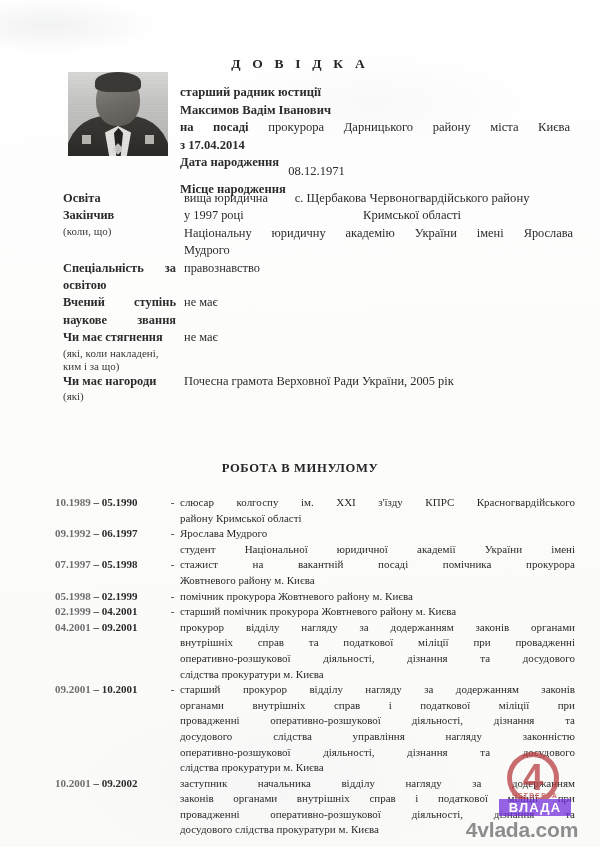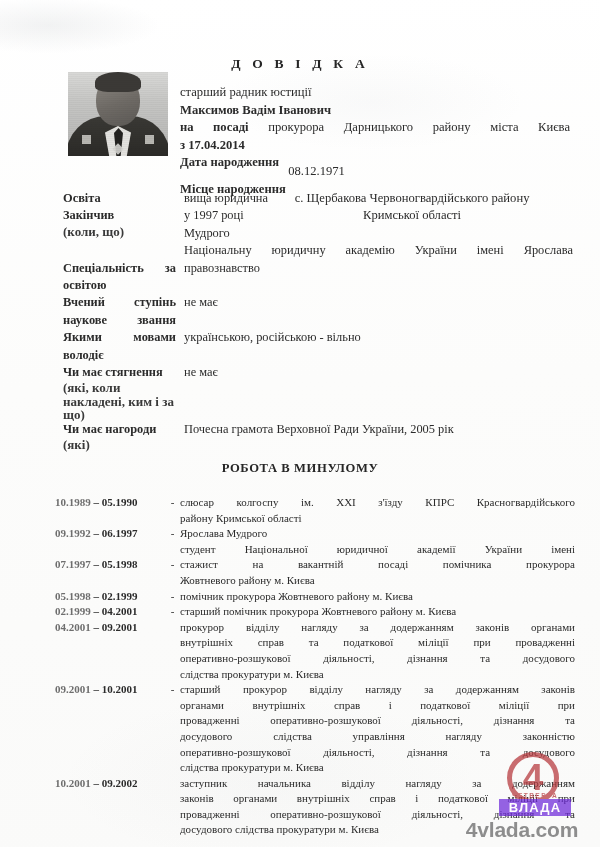--- a/index.html
+++ b/index.html
@@ -151,21 +151,21 @@
   
   .header-block {
     position: absolute;
     left: 180px;
     top: 84px;
     width: 390px;
     font-size: 12.6px;
     line-height: 17.5px;
   }
   .header-block .line { white-space: nowrap; }
-  .header-block .rank { font-weight: normal; }
+  .header-block .rank { font-weight: bold; }
   .header-block .name { font-weight: bold; }
   .hb-just {
     text-align: justify;
     text-align-last: justify;
     white-space: normal;
   }
   .hb-just b { font-weight: bold; font-family: Liberation Serif, serif; }
   .header-block .since { font-weight: bold; }
 
   .kv {
@@ -204,22 +204,22 @@
   }
   .info .label .main {
     display: block;
     font-weight: bold;
     text-align: justify;
     text-align-last: justify;
   }
   .info .label .main.plain { text-align-last: left; }
   .info .label .sub {
     display: block;
-    font-weight: bold;
-    font-size: 13px;
+    font-weight: normal;
+    font-size: 11px;
     line-height: 13.2px;
     color: #3a3a3a;
   }
   .info .value {
     flex: 1 1 auto;
     margin-left: 8px;
     line-height: 17.4px;
     text-align: justify;
   }
   .info .value .ln { display: block; }
@@ -396,46 +396,38 @@
             <span class="ln">вища юридична</span>
           </div>
         </div>
         <div class="row">
           <div class="label">
             <span class="main plain">Закінчив</span>
             <span class="sub">(коли, що)</span>
           </div>
           <div class="value">
             <span class="ln">у 1997 році</span>
+            <span class="ln just">Національну юридичну академію України імені Ярослава</span>
             <span class="ln">Мудрого</span>
-            <span class="ln just">Національну юридичну академію України імені Ярослава</span>
           </div>
         </div>
         <div class="row">
           <div class="label">
             <span class="main">Спеціальність за освітою</span>
           </div>
           <div class="value">
             <span class="ln">правознавство</span>
           </div>
         </div>
         <div class="row">
           <div class="label">
             <span class="main">Вчений ступінь наукове звання</span>
           </div>
           <div class="value">
             <span class="ln">не має</span>
-          </div>
-        </div>
-        <div class="row">
-          <div class="label">
-            <span class="main">Якими мовами володіє</span>
-          </div>
-          <div class="value">
-            <span class="ln">українською, російською - вільно</span>
           </div>
         </div>
         <div class="row">
           <div class="label">
             <span class="main plain">Чи має стягнення</span>
             <span class="sub">(які, коли накладені, ким і за що)</span>
           </div>
           <div class="value">
             <span class="ln">не має</span>
           </div>

